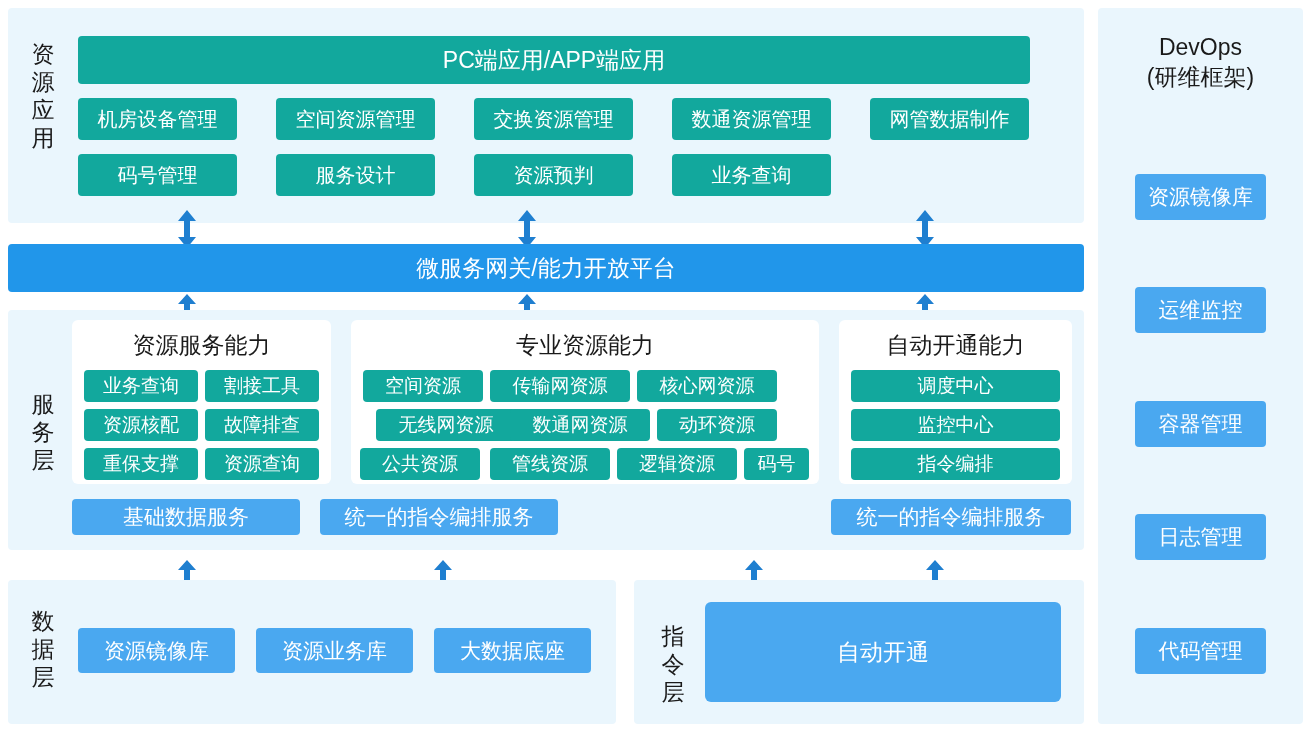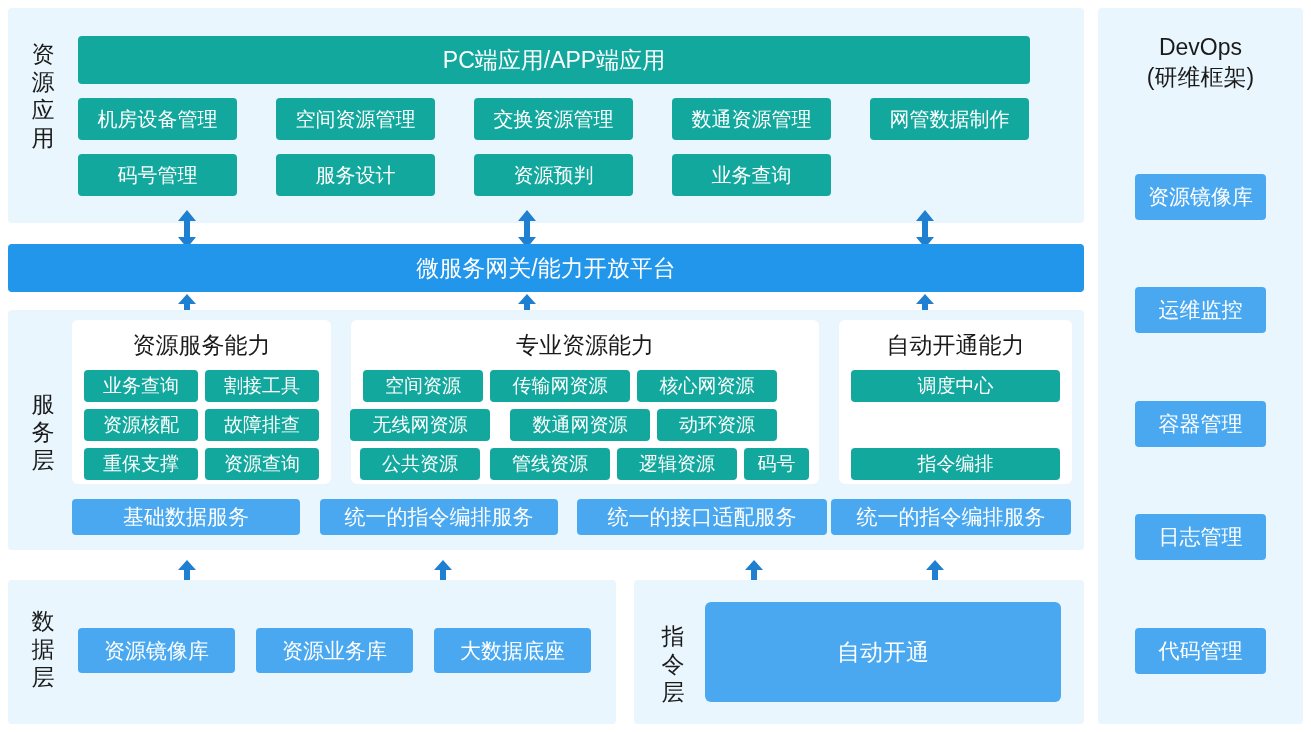--- a/index.html
+++ b/index.html
@@ -203,37 +203,37 @@
   <div class="teal-chip" style="left:205px; top:409px; width:114px; height:32px; font-size:19px;text-align:center;">故障排查</div>
   <div class="teal-chip" style="left:84px; top:448px; width:114px; height:32px; font-size:19px;">重保支撑</div>
   <div class="teal-chip" style="left:205px; top:448px; width:114px; height:32px; font-size:19px;">资源查询</div>
 
   <div class="white-card" style="left:351px; top:320px; width:468px; height:164px;">
     <div class="card-title" style="top:10px;">专业资源能力</div>
   </div>
   <div class="teal-chip" style="left:363px; top:370px; width:120px; height:32px; font-size:19px;">空间资源</div>
   <div class="teal-chip" style="left:490px; top:370px; width:140px; height:32px; font-size:19px;">传输网资源</div>
   <div class="teal-chip" style="left:637px; top:370px; width:140px; height:32px; font-size:19px;">核心网资源</div>
-  <div class="teal-chip" style="left:350px; top:409px; width:140px; height:32px; font-size:19px;">无线网资源</div>
+  <div class="teal-chip" style="left:376px; top:409px; width:140px; height:32px; font-size:19px;">无线网资源</div>
   <div class="teal-chip" style="left:510px; top:409px; width:140px; height:32px; font-size:19px;">数通网资源</div>
   <div class="teal-chip" style="left:657px; top:409px; width:120px; height:32px; font-size:19px;">动环资源</div>
   <div class="teal-chip" style="left:360px; top:448px; width:120px; height:32px; font-size:19px;">公共资源</div>
   <div class="teal-chip" style="left:490px; top:448px; width:120px; height:32px; font-size:19px;">管线资源</div>
   <div class="teal-chip" style="left:617px; top:448px; width:120px; height:32px; font-size:19px;">逻辑资源</div>
   <div class="teal-chip" style="left:744px; top:448px; width:65px; height:32px; font-size:19px;">码号</div>
 
   <div class="white-card" style="left:839px; top:320px; width:233px; height:164px;">
     <div class="card-title" style="top:10px;">自动开通能力</div>
   </div>
   <div class="teal-chip" style="left:851px; top:370px; width:209px; height:32px; font-size:19px;">调度中心</div>
+  <div class="teal-chip" style="left:851px; top:409px; width:209px; height:32px; font-size:19px;">监控中心</div>
   <div class="teal-chip" style="left:851px; top:448px; width:209px; height:32px; font-size:19px;">指令编排</div>
 
   <div class="blue-chip" style="left:72px; top:499px; width:228px; height:36px; font-size:21px;">基础数据服务</div>
   <div class="blue-chip" style="left:320px; top:499px; width:238px; height:36px; font-size:21px;">统一的指令编排服务</div>
-  <div class="blue-chip" style="left:577px; top:499px; width:250px; height:36px; font-size:21px;">统一的接口适配服务</div>
   <div class="blue-chip" style="left:831px; top:499px; width:240px; height:36px; font-size:21px;">统一的指令编排服务</div>
 
   <div class="arrow" style="left:177px; top:560px;">
     <svg width="20" height="32" viewBox="0 0 20 32">
         <path d="M10 0 L19 10 L13 10 L13 22 L19 22 L10 32 L1 22 L7 22 L7 10 L1 10 Z" fill="#1f7fd0"></path>
       </svg>
   </div>
   <div class="arrow" style="left:433px; top:560px;">
     <svg width="20" height="32" viewBox="0 0 20 32">
         <path d="M10 0 L19 10 L13 10 L13 22 L19 22 L10 32 L1 22 L7 22 L7 10 L1 10 Z" fill="#1f7fd0"></path>

